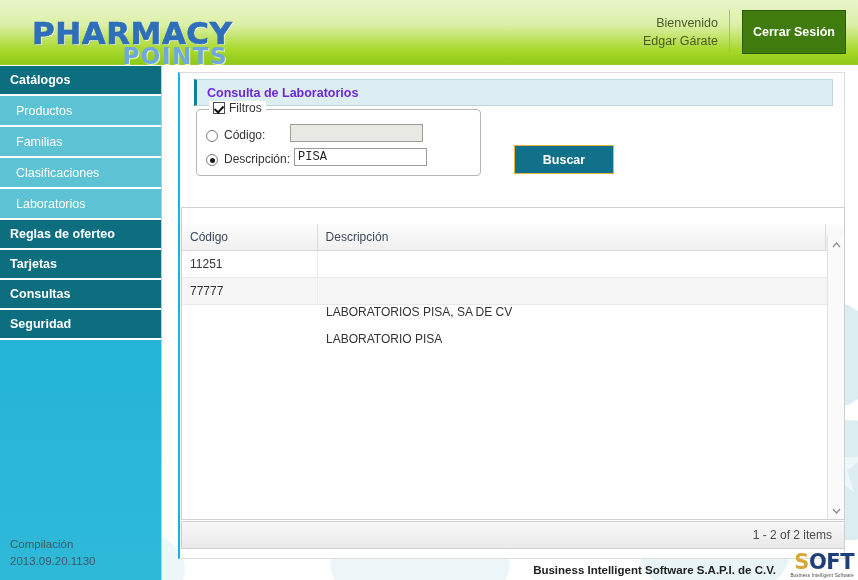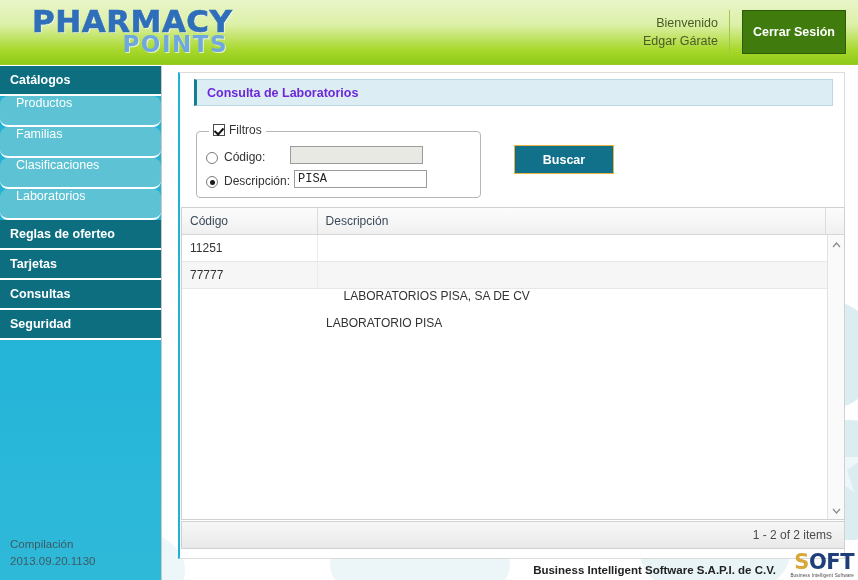--- a/index.html
+++ b/index.html
@@ -34,21 +34,21 @@
 
   
   #header {
     position: absolute; left: 0; top: 0;
     width: 858px; height: 65px;
     background: linear-gradient(to bottom, #e9f5c9 0%, #ddf0a8 38%, #a8d82c 78%, #8ecb18 100%);
     border-bottom: 1px solid #9ec92a;
     z-index: 5;
   }
   #logo {
-    position: absolute; left: 32px; top: 6px;
+    position: absolute; left: 32px; top: 18px;
     width: 200px; height: 52px;
     line-height: 1;
     user-select: none;
   }
   .logo-l1 {
     font-family: "DejaVu Sans", sans-serif;
     font-weight: bold;
     font-size: 31px;
     letter-spacing: 0.5px;
     color: #2f6fba;
@@ -109,25 +109,24 @@
     display: flex; align-items: center;
     padding-left: 10px;
     border-bottom: 2px solid #ffffff;
     cursor: pointer;
   }
   .menu-sub {
     height: 31px;
     background: #5cc2d4;
     color: #ffffff;
     font-size: 12.5px;
-    display: flex; 
+    display: flex; align-items: center;
     padding-left: 16px;
     border-bottom: 2px solid #ffffff;
     cursor: pointer;
-    border-radius: 8px;
   }
   .menu-sub.selected {
     background: #eaf6fb;
     color: #3a4a52;
     padding-left: 28px;
   }
   #comp {
     position: absolute; left: 10px; bottom: 10px;
     font-size: 11.5px;
     color: #3e5a63;
@@ -158,21 +157,21 @@
     padding-left: 10px;
   }
   #page-title-bar span {
     font-size: 12.5px;
     font-weight: bold;
     color: #6d28d9;
   }
 
   
   #filters {
-    position: absolute; left: 16px; top: 58px;
+    position: absolute; left: 16px; top: 36px;
     width: 285px; height: 67px;
     border: 1px solid #b6b6b6;
     border-radius: 4px;
   }
   #filters-legend {
     position: absolute; left: 12px; top: -9px;
     background: #ffffff;
     padding: 0 4px;
     display: flex; align-items: center;
     gap: 4px;
@@ -263,41 +262,42 @@
     width: 664px; height: 313px;
     border: 1px solid #d0d0d0;
     background: #ffffff;
     overflow: hidden;
   }
   #grid-head {
     display: flex;
     height: 27px;
     background: linear-gradient(to bottom, #fcfcfc 0%, #f0f0f0 100%);
     border-bottom: 1px solid #d6d6d6;
+    margin-top: 16px;
   }
   .th {
     font-size: 12px;
     color: #3b4a5a;
     display: flex; align-items: center;
     padding-left: 8px;
     border-right: 1px solid #dcdcdc;
     height: 100%;
     cursor: pointer;
   }
   .th.c1 { width: 136px; }
   .th.c2 { width: 510px; }
   .th.cend { width: 18px; border-right: none; }
 
   .tr {
     display: flex;
     height: 27px;
     border-bottom: 1px solid #e8e8e8;
     cursor: pointer;
   }
-  .tr.odd  { background: #ffffff; gap: 18px; }
+  .tr.odd  { background: #ffffff; }
   .tr.even { background: #f6f6f6; }
   .td {
     font-size: 12px;
     color: #333;
     display: flex; align-items: center;
     padding-left: 8px;
     height: 100%;
     border-right: 1px solid #ececec;
     overflow: hidden;
     white-space: nowrap;

